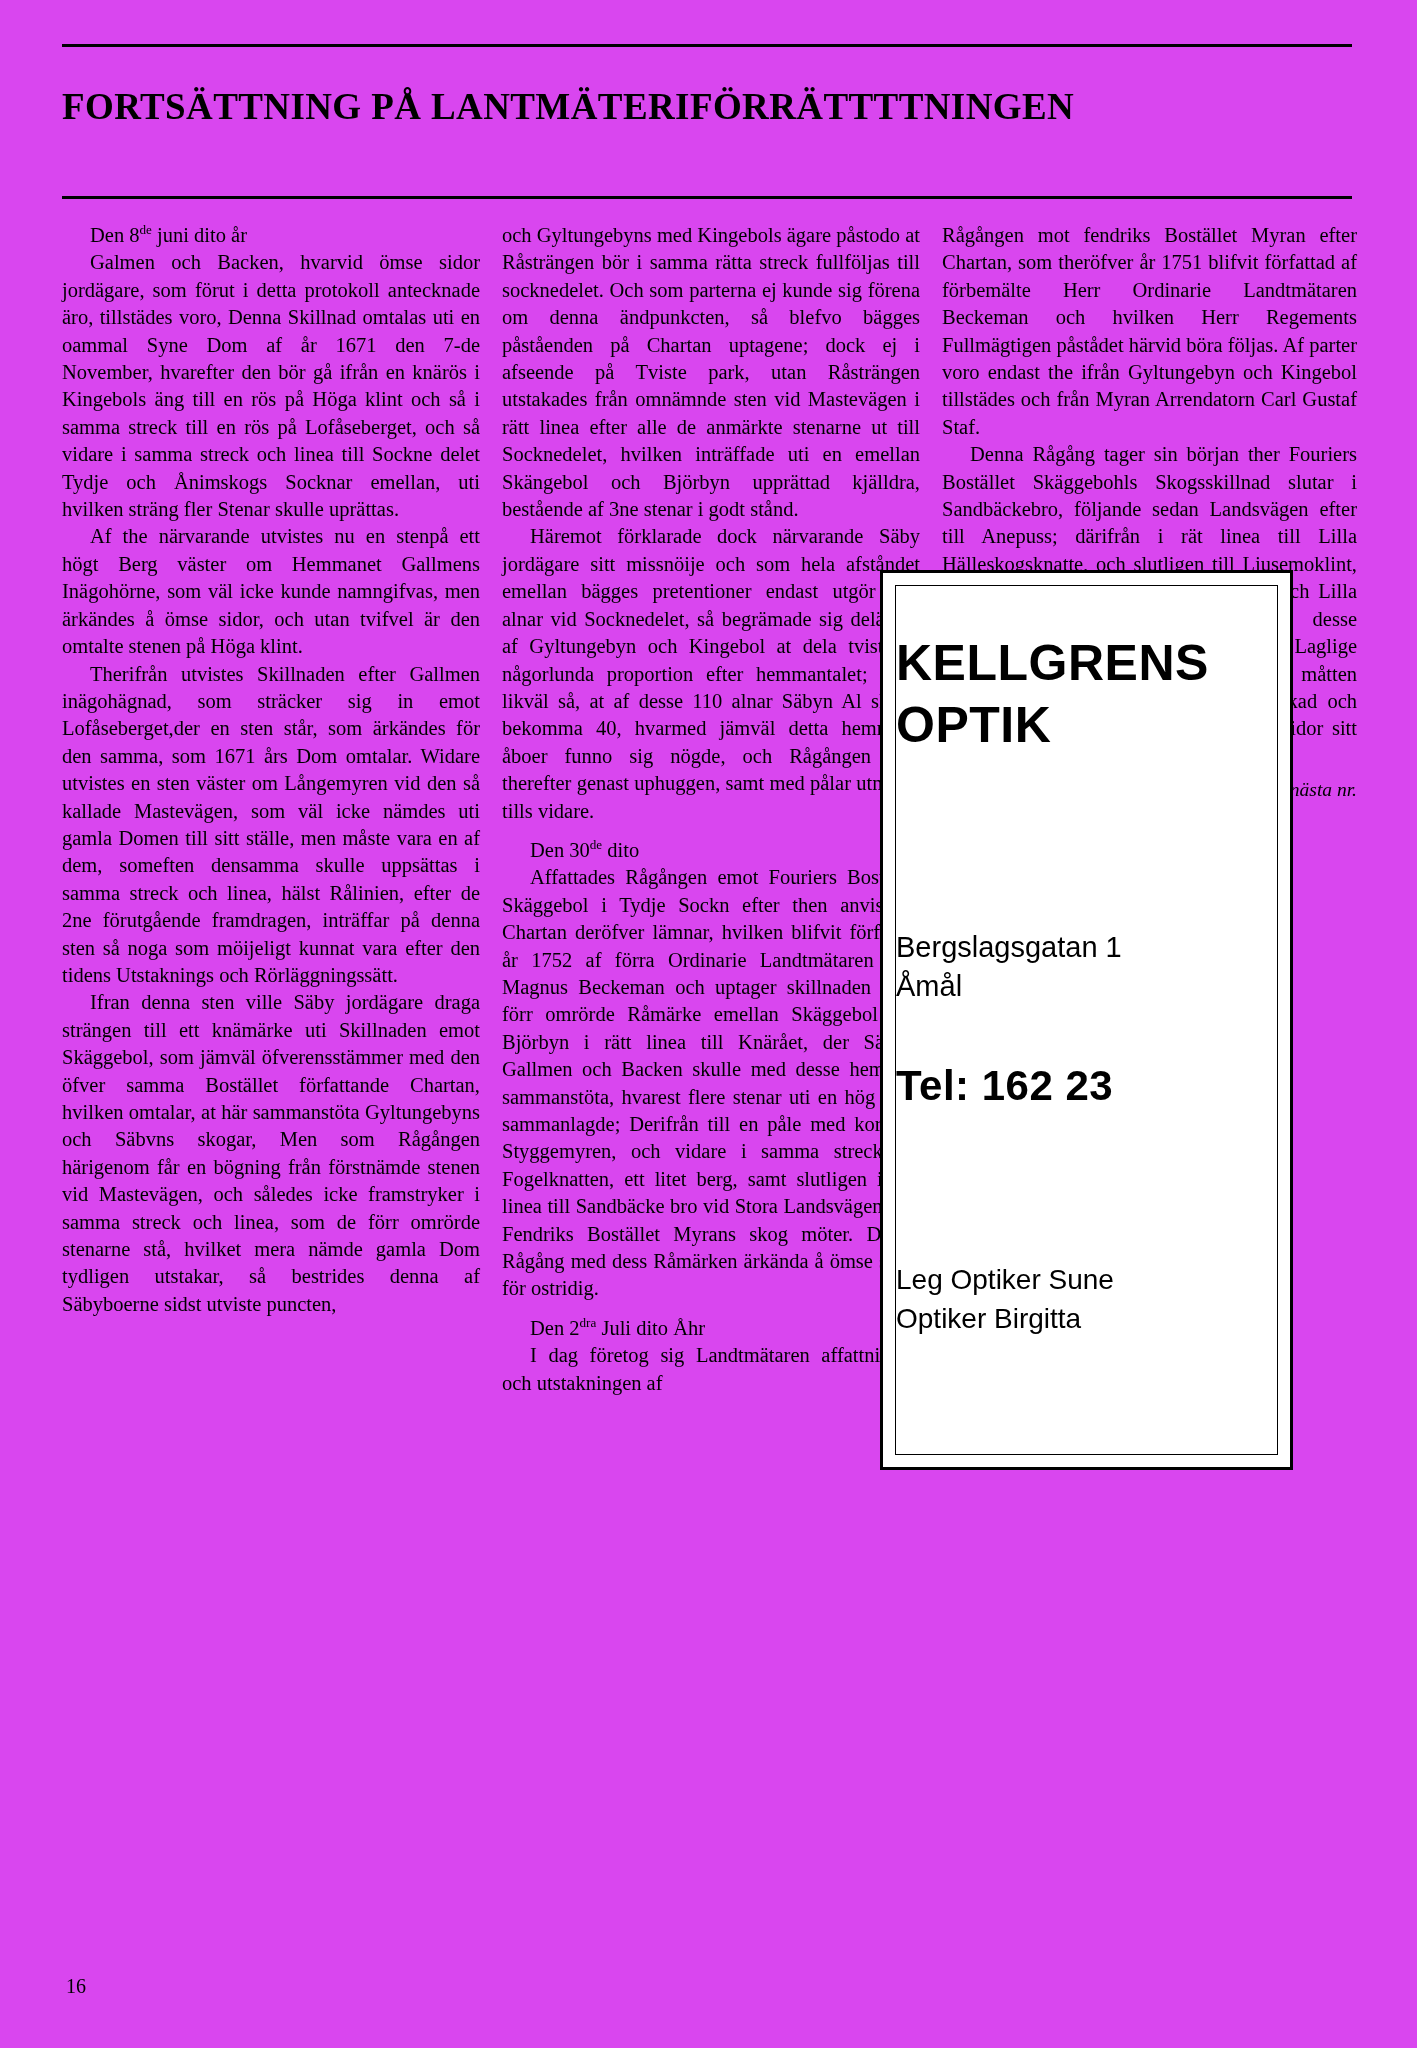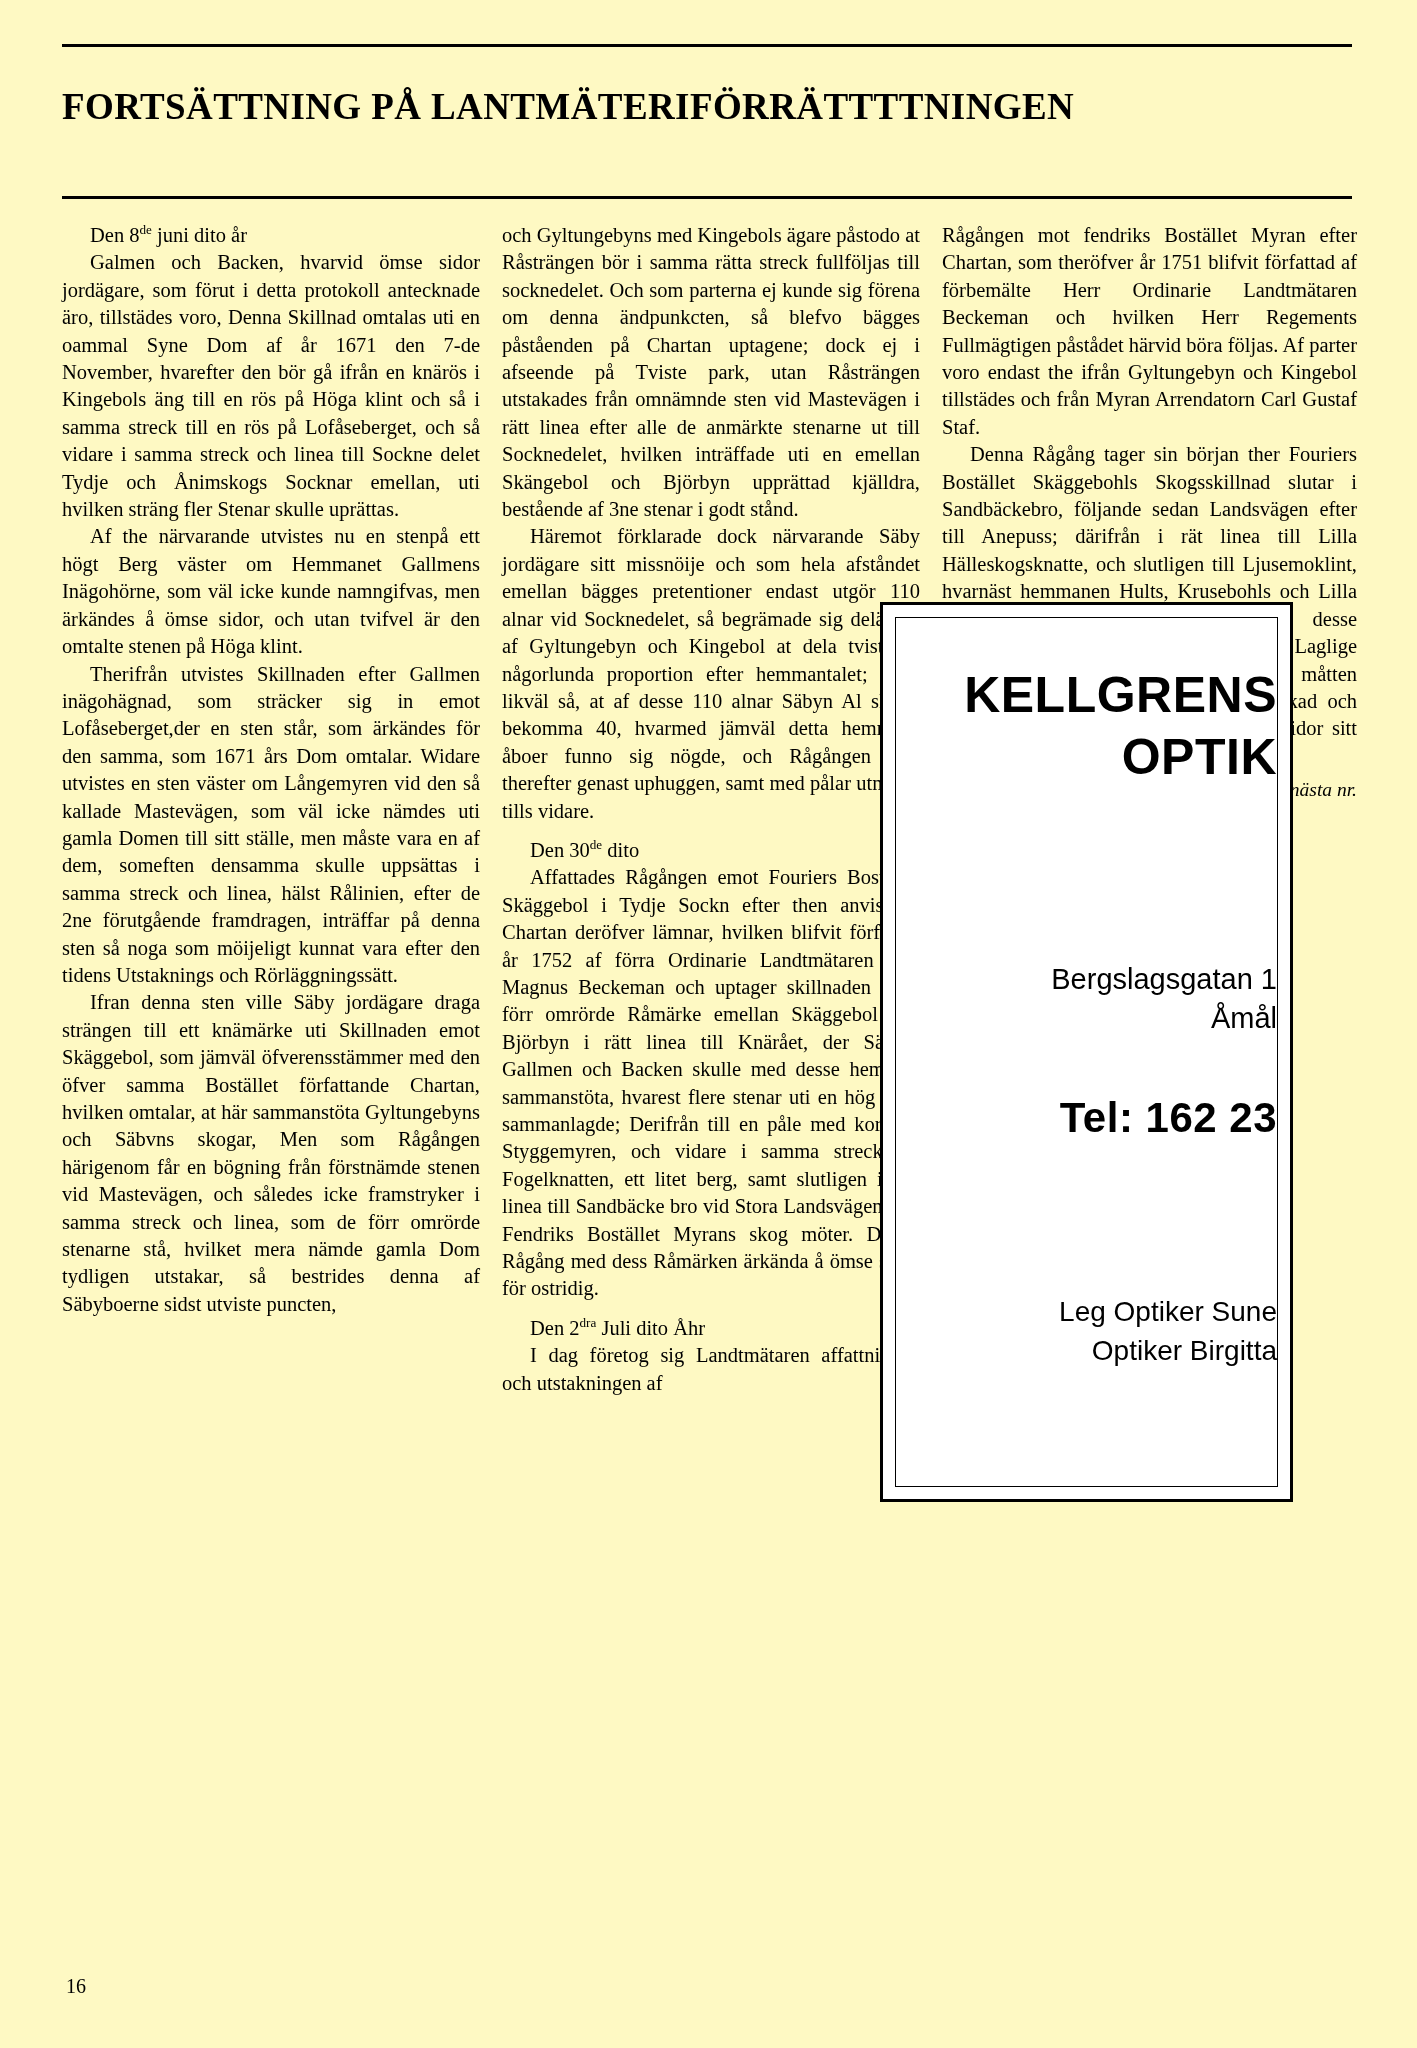--- a/index.html
+++ b/index.html
@@ -4,21 +4,21 @@
 <style>
   html, body {
     margin: 0;
     padding: 0;
     background: #ffffff;
   }
   .page {
     position: relative;
     width: 1417px;
     height: 2048px;
-    background: #fef9c3;
+    background: #d946ef;
     font-family: "Liberation Serif", serif;
     color: #000000;
     box-sizing: border-box;
     overflow: hidden;
   }
   .rule-top {
     position: absolute;
     left: 62px;
     top: 44px;
     width: 1290px;
@@ -98,22 +98,21 @@
   .ad {
     position: absolute;
     left: 880px;
     top: 570px;
     width: 413px;
     height: 900px;
     border: 3px solid #000;
     box-sizing: border-box;
     background: #fff;
     font-family: "Liberation Sans", sans-serif;
-    text-align: right;
-    margin-top: 32px;
+    text-align: left;
   }
   .ad-inner {
     position: absolute;
     left: 12px;
     top: 12px;
     right: 12px;
     bottom: 12px;
     border: 1px solid #000;
     box-sizing: border-box;
     padding-top: 46px;

